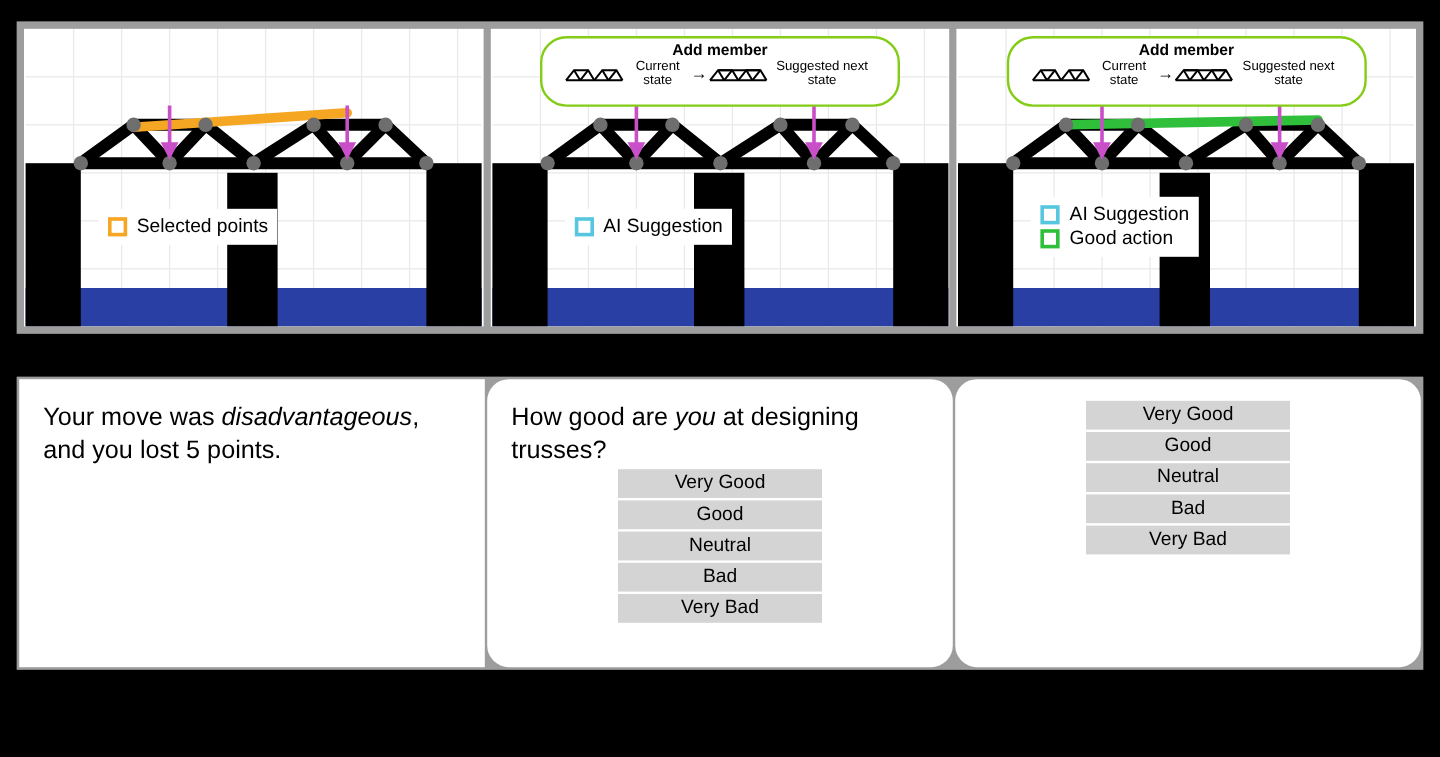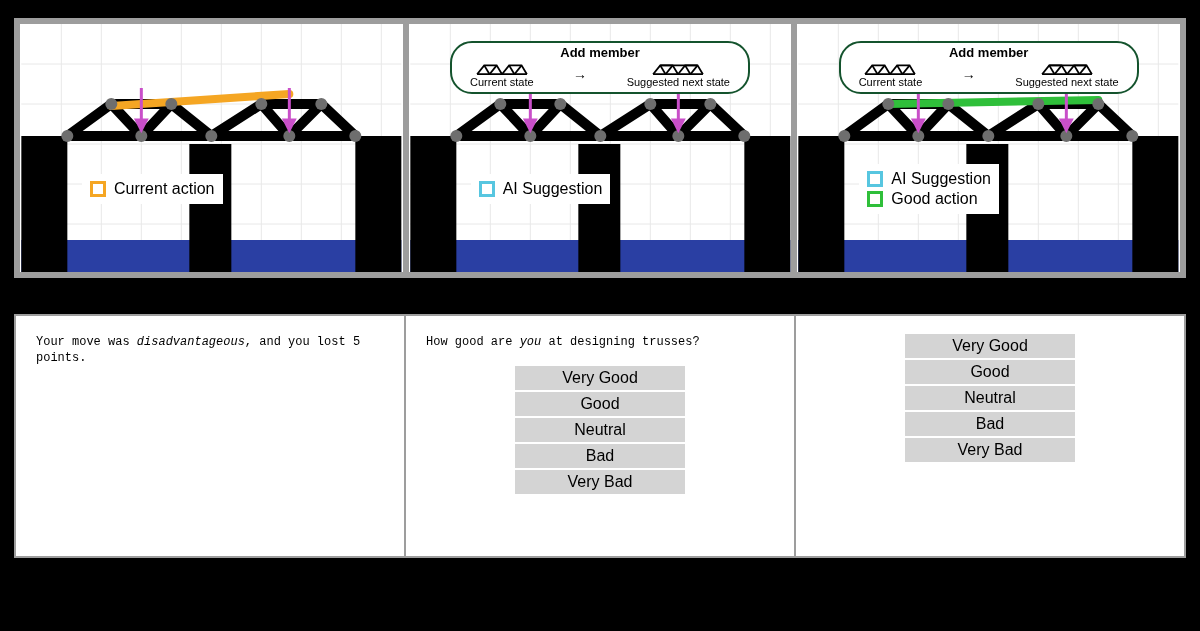--- a/index.html
+++ b/index.html
@@ -33,34 +33,33 @@
     margin: 0;
   }
   .top-row .panel + .panel { margin-left: 6px; }
   .panel svg { display: block; width: 100%; height: 100%; }
 
   .suggestion-bubble {
     position: absolute;
     top: 6px;
     left: 50%;
     transform: translateX(-50%);
-    border: 2px solid #14532d;
+    border: 2px solid #84cc16;
     border-radius: 22px;
     background: #fff;
-    padding: 2px 18px 4px 18px;
+    padding: 2px 18px 14px 18px;
     width: 300px;
     text-align: center;
     font-size: 12px;
-    margin-top: 11px;
   }
   .suggestion-bubble .title { font-weight: bold; margin-bottom: 0px; font-size: 13px; }
   .suggestion-bubble .states { display: flex; justify-content: space-between; align-items: center; font-size: 11px; }
   .suggestion-bubble .mini { width: 58px; height: 16px; }
   .suggestion-bubble .arrow { font-size: 14px; line-height: 1; }
-  .suggestion-bubble .col { display: flex; flex-direction: column; align-items: center; }
+  .suggestion-bubble .col { display: flex; flex-direction: row; align-items: center; }
 
   .legend {
     position: absolute;
     left: 62px;
     top: 150px;
     background: #fff;
     padding: 4px 8px;
     font-size: 16px;
   }
   .legend .row-item { display: flex; align-items: center; gap: 8px; margin: 2px 0; }
@@ -70,26 +69,24 @@
     margin-top: 36px;
     border: 2px solid #9d9d9d;
     background: #9d9d9d;
   }
   .bpanel {
     flex: 1 1 0;
     background: #fff;
     padding: 18px 20px 10px 20px;
     min-height: 240px;
   }
-  .bottom-row .bpanel + .bpanel { margin-left: 2px; }
+  .bottom-row .bpanel + .bpanel { margin-left: 2px; border-radius: 18px; }
   .prompt {
-    font-size: 12px;
+    font-size: 21px;
     line-height: 1.35;
-    margin-bottom: 16px;
-    font-family: Liberation Mono, monospace;
   }
   .prompt em { font-style: italic; }
   .opts { display: flex; flex-direction: column; align-items: center; gap: 2px; }
   .opt {
     width: 170px;
     text-align: center;
     background: #d4d4d4;
     font-size: 16px;
     padding: 3px 4px;
     cursor: pointer;
@@ -159,21 +156,21 @@
         <g stroke="#c94fc9" stroke-width="3" fill="#c94fc9">
           <line x1="120" y1="64" x2="120" y2="98"></line>
             <polygon points="120,106 115,96 125,96"></polygon>
           <line x1="268" y1="64" x2="268" y2="98"></line>
             <polygon points="268,106 263,96 273,96"></polygon>
         </g>
       </svg>
       <div class="legend">
         <div class="row-item">
           <span class="sw" style="border-color:#f5a623"></span>
-          <span>Current action</span>
+          <span>Selected points</span>
         </div>
       </div>
     </div>
 
     <div class="panel">
       <svg viewBox="0 0 380 248">
         <g stroke="#e8e8e8" stroke-width="1">
           <line x1="0" y1="40" x2="380" y2="40"></line>
             <line x1="0" y1="80" x2="380" y2="80"></line>
           <line x1="0" y1="120" x2="380" y2="120"></line>

